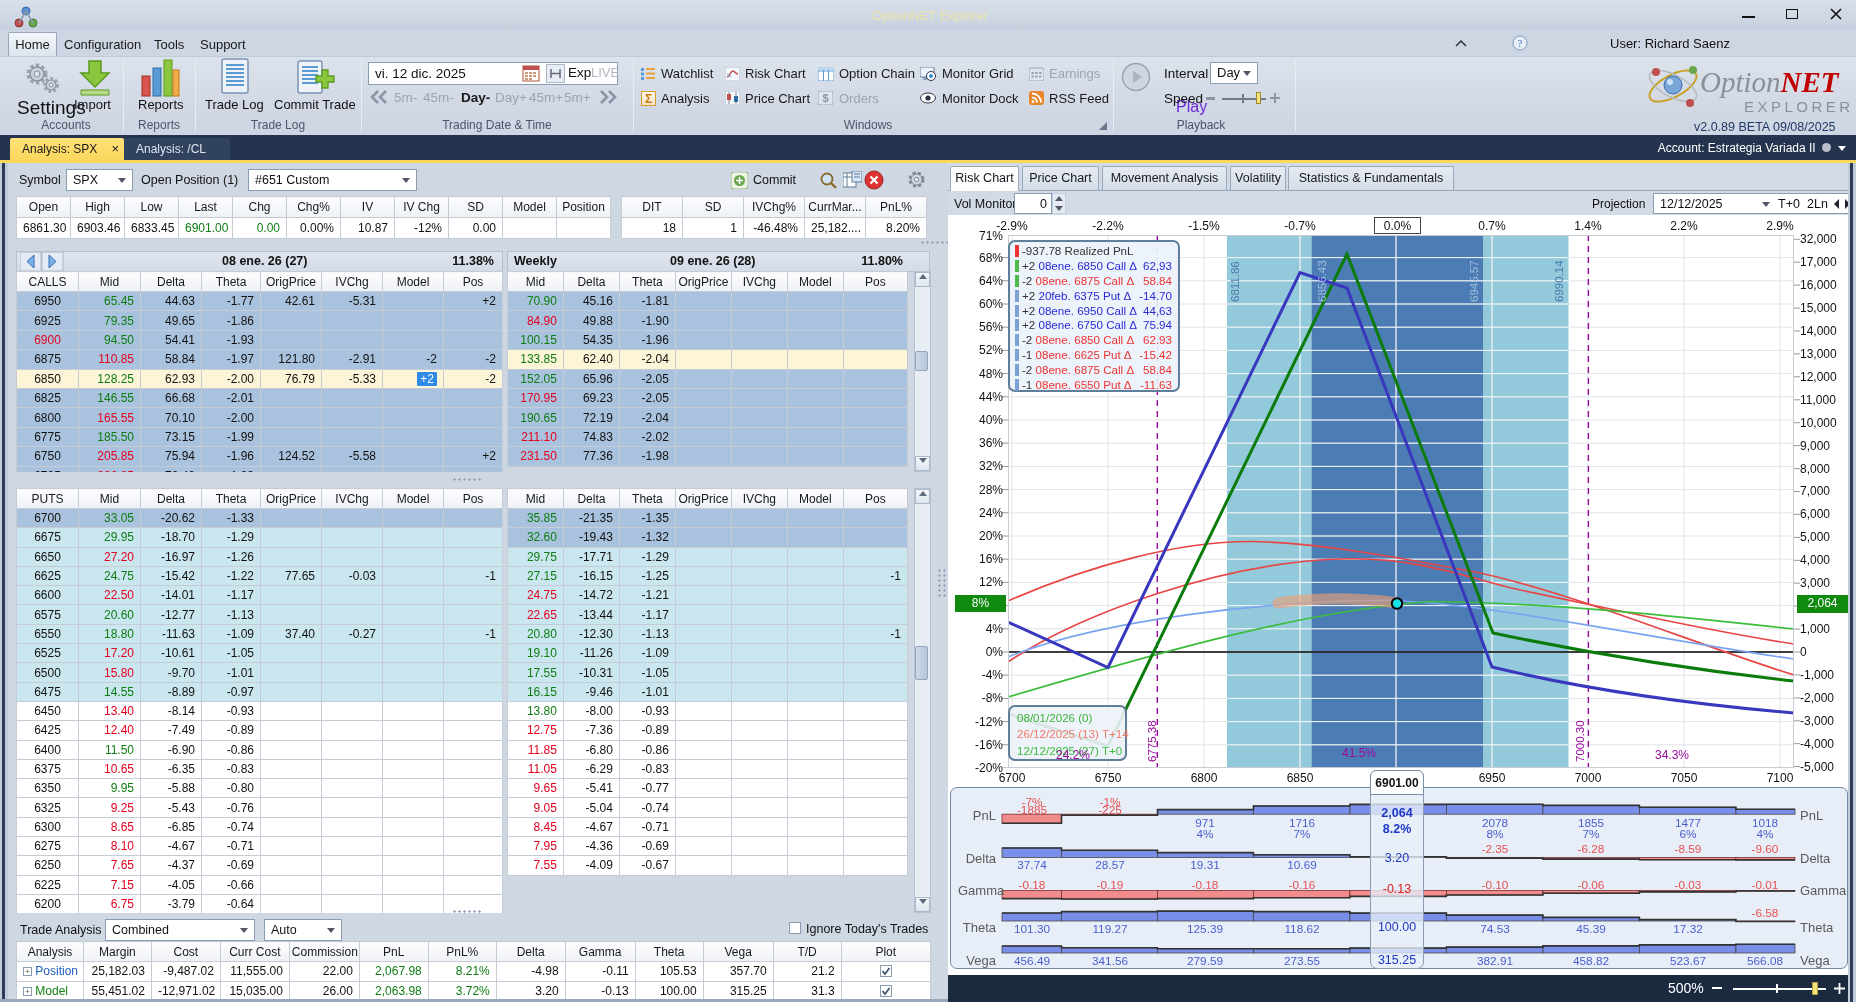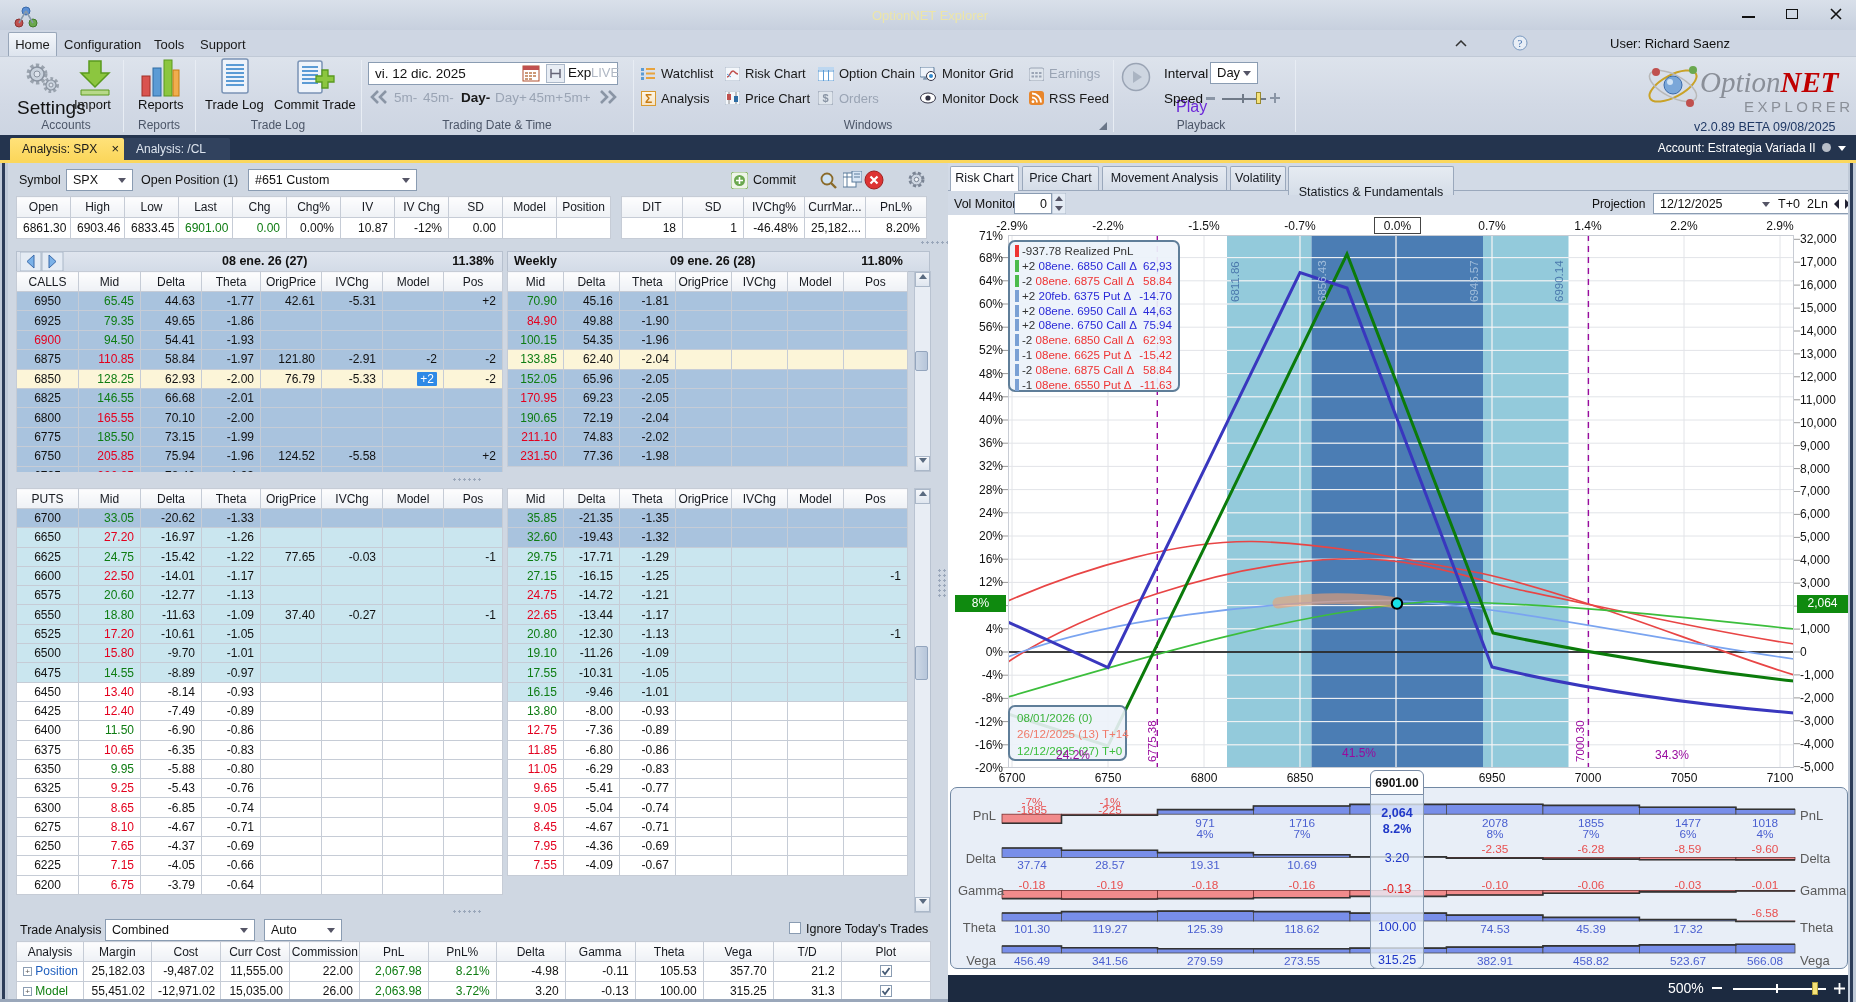--- a/index.html
+++ b/index.html
@@ -639,20 +639,30 @@
             <th>OrigPrice</th>
             <th>IVChg</th>
             <th>Model</th>
             <th>Pos</th>
           </tr>
           <tr class="rowb" style="height:19.3px">
             <td class="tc">6700</td>
             <td class="tr g">33.05</td>
             <td class="tr ">-20.62</td>
             <td class="tr ">-1.33</td>
+            <td class="tr "></td>
+            <td class="tr "></td>
+            <td class="tr "></td>
+            <td class="tr "></td>
+          </tr>
+          <tr class="rowc" style="height:19.3px">
+            <td class="tc">6675</td>
+            <td class="tr g">29.95</td>
+            <td class="tr ">-18.70</td>
+            <td class="tr ">-1.29</td>
             <td class="tr "></td>
             <td class="tr "></td>
             <td class="tr "></td>
             <td class="tr "></td>
           </tr>
           <tr class="rowc" style="height:19.3px">
             <td class="tc">6650</td>
             <td class="tr r">27.20</td>
             <td class="tr ">-16.97</td>
             <td class="tr ">-1.26</td>
@@ -1123,21 +1133,21 @@
             </svg></td>
         </tr>
       </tbody>
     </table>
     <div id="rpanel" class="ab" style=""></div>
     <div id="rtabline" style="left:948px;top:190px;width:908px"></div>
     <div id="rtabact" class="ab rtab" style="left:950px;top:166px;width:69px;text-align:center;padding:0 2px">Risk Chart</div>
     <div class="ab rtab" style="left:1022px;top:166px;width:77px;text-align:center;padding:0 2px">Price Chart</div>
     <div class="ab rtab" style="left:1102px;top:166px;width:125px;text-align:center;padding:0 2px">Movement Analysis</div>
     <div class="ab rtab" style="left:1230px;top:166px;width:56px;text-align:center;padding:0 2px">Volatility</div>
-    <div class="ab rtab" style="left:1288px;top:166px;width:166px;text-align:center;padding:14px 2px">Statistics &amp; Fundamentals</div>
+    <div class="ab rtab" style="left:1288px;top:166px;width:166px;text-align:center;padding:0 2px">Statistics &amp; Fundamentals</div>
     <div class="ab" style="left:954px;top:197px;font-size:12.5px">Vol Monitor</div>
     <div class="ab dd" style="left:1014px;top:193px;width:38px;height:21px;text-align:right;padding-right:4px;padding-left:0">0</div>
     <svg class="ab" style="left:1052px;top:193px" width="14" height="21">
       <rect x="0" y="0" width="14" height="21" fill="#e4ebf4" stroke="#aab7c8"></rect>
       <path d="M7 3l4 5H3z" fill="#556"></path>
       <path d="M7 18l-4-5h8z" fill="#556"></path>
     </svg>
     <div class="ab" style="left:1592px;top:197px;font-size:12px">Projection</div>
     <div class="ab dd" style="left:1653px;top:193px;width:198px;height:21px"><span>12/12/2025</span><span style="position:absolute;left:108px;top:8px;width:0;height:0;border-left:4px solid transparent;border-right:4px solid transparent;border-top:5px solid #556"></span><span style="position:absolute;left:124px">T+0</span><span style="position:absolute;left:153px">2Ln</span><svg style="position:absolute;left:180px;top:5px" width="16" height="10">
         <path d="M5 0L0 5l5 5z" fill="#223"></path>

